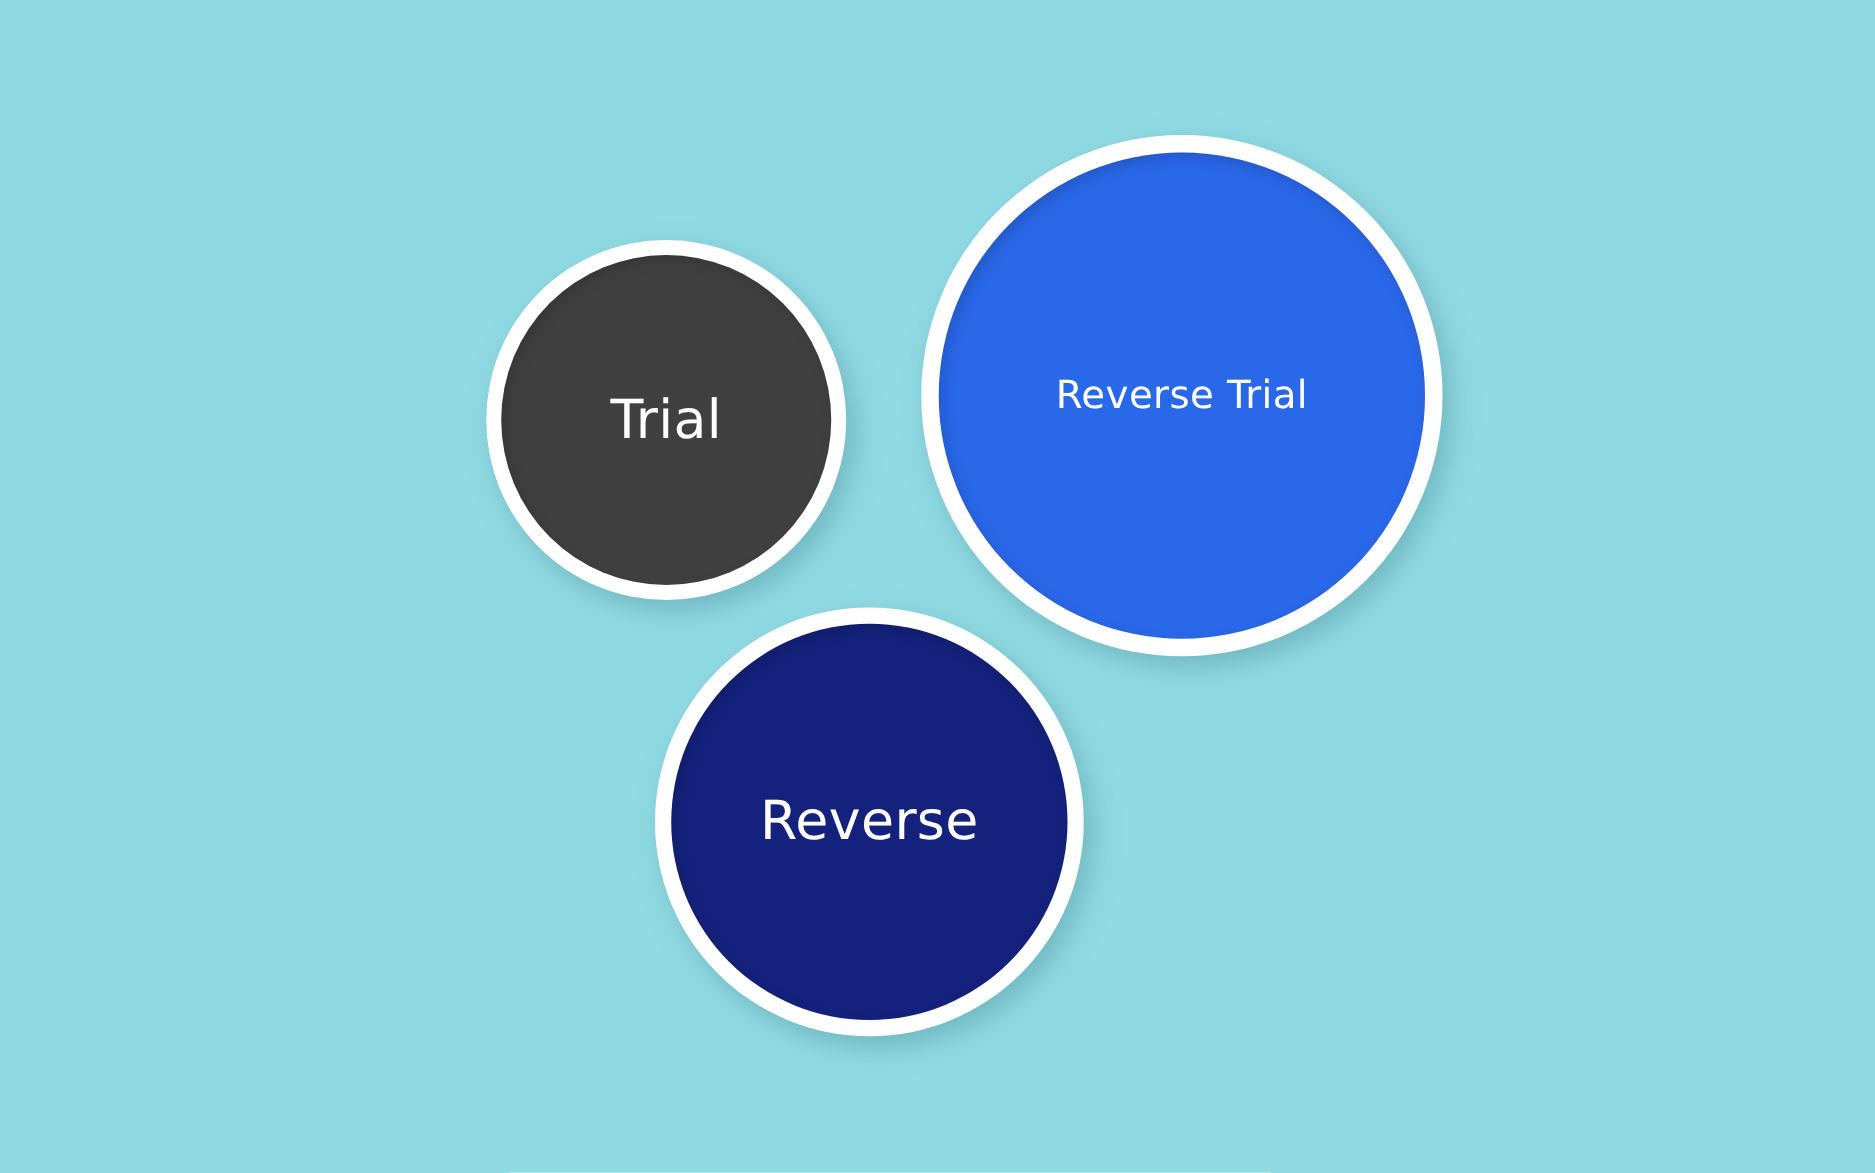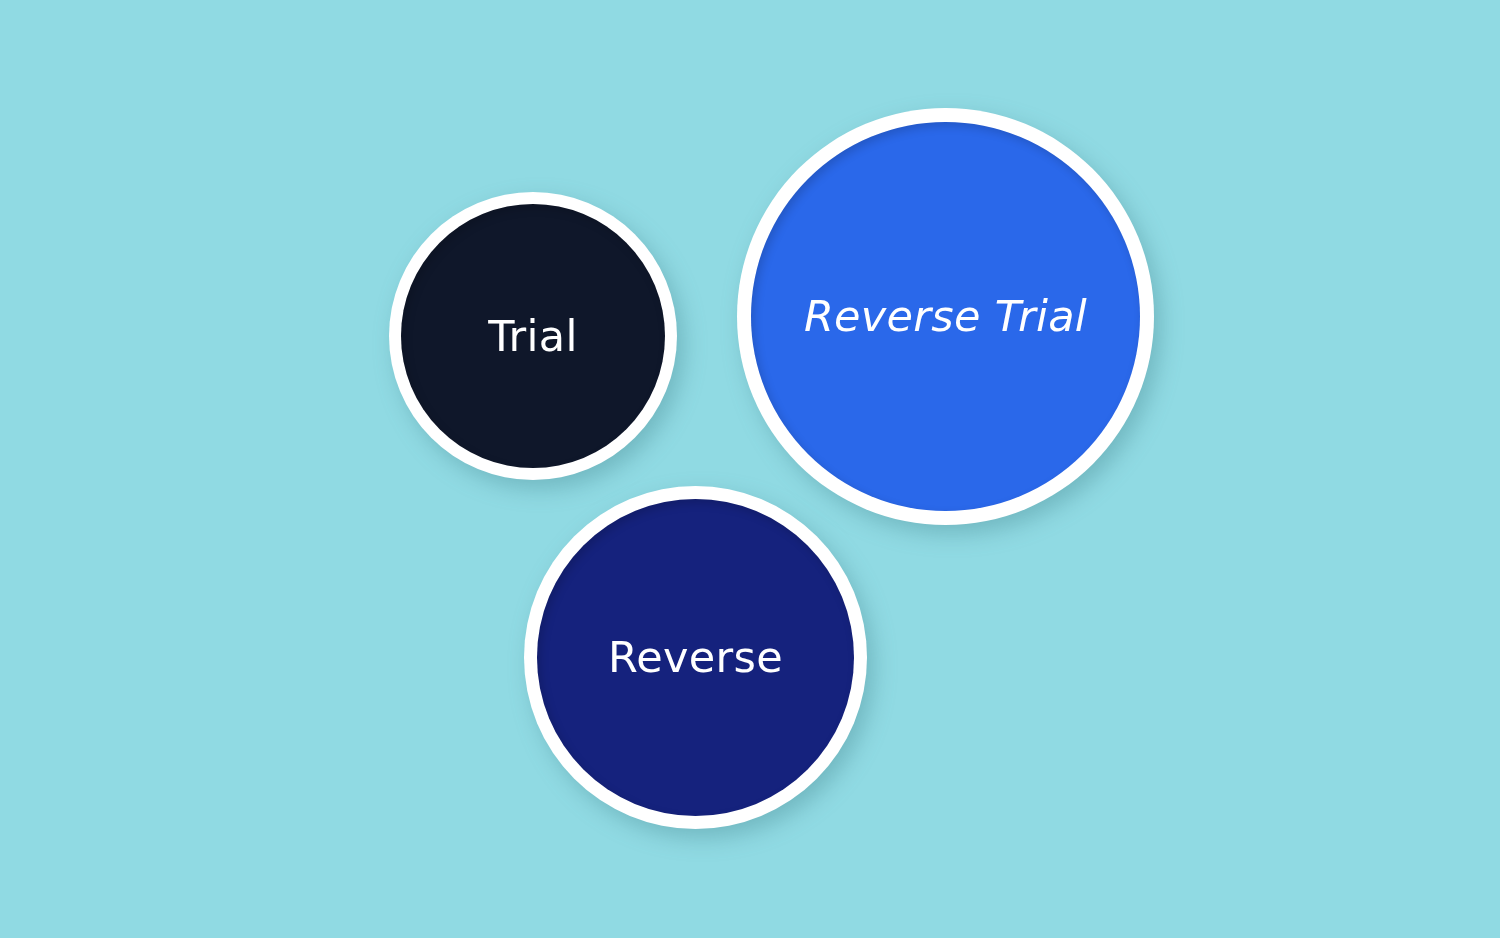--- a/index.html
+++ b/index.html
@@ -59,43 +59,42 @@
     left: 389px;
     top: 192px;
     width: 288px;
     height: 288px;
   }
   #bubble-trial .bubble-inner {
     left: 12px;
     top: 12px;
     width: 264px;
     height: 264px;
-    background: #0f172a;
+    background: #404040;
   }
   #bubble-trial .bubble-label {
     font-size: 43px;
   }
 
   
   #bubble-reverse-trial {
     left: 737px;
     top: 108px;
     width: 417px;
     height: 417px;
   }
   #bubble-reverse-trial .bubble-inner {
     left: 14px;
     top: 14px;
     width: 389px;
     height: 389px;
     background: #2a68ea;
   }
   #bubble-reverse-trial .bubble-label {
-    font-size: 43px;
-    font-style: italic;
+    font-size: 31px;
   }
 
   
   #bubble-freemium {
     left: 524px;
     top: 486px;
     width: 343px;
     height: 343px;
   }
   #bubble-freemium .bubble-inner {

